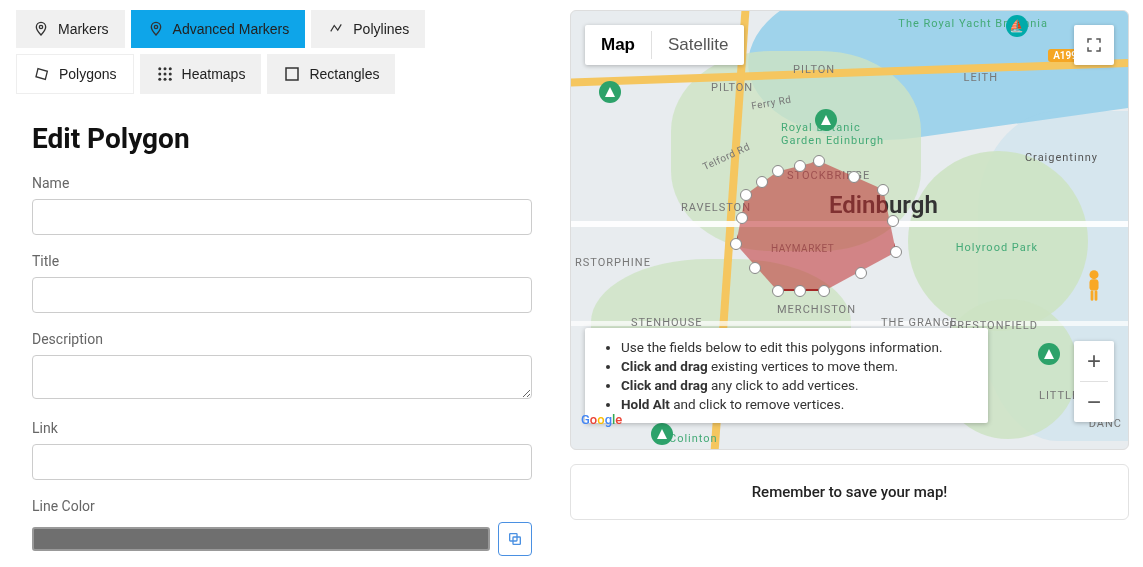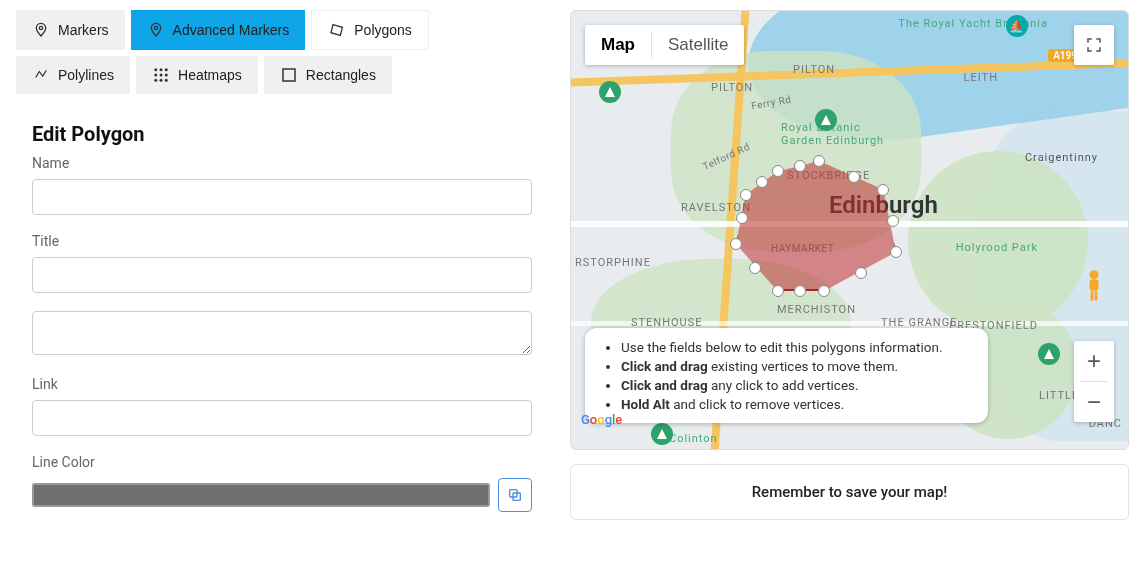--- a/index.html
+++ b/index.html
@@ -48,24 +48,24 @@
     display: inline-flex;
     width: 18px;
     height: 18px;
     align-items: center;
     justify-content: center;
   }
   .form-area {
     padding: 20px 16px 0 16px;
   }
   .form-title {
-    font-size: 20px;
+    font-size: 28px;
     font-weight: 700;
     color: #111;
-    margin: 8px 0 9px 0;
+    margin: 8px 0 20px 0;
   }
   .form-group {
     margin-bottom: 18px;
   }
   .form-label {
     display: block;
     color: #666;
     font-size: 14px;
     margin-bottom: 8px;
   }
@@ -212,21 +212,21 @@
     display:flex; flex-direction:column;
   }
   .zoom-ctrl button {
     width:40px; height:40px; border:none; background:none; font-size:24px;
     color:#555; cursor:pointer;
   }
   .zoom-ctrl .zsep { height:1px; background:#e0e0e0; margin:0 6px;}
 
   .tip-box {
     position:absolute; left:14px; bottom:26px; right:140px;
-    background:#fff; border-radius:12px; box-shadow:0 1px 5px rgba(0,0,0,.25);
+    background:#fff; border-radius:2px; box-shadow:0 1px 5px rgba(0,0,0,.25);
     padding:8px 14px 8px 4px; font-size:13.5px; color:#333;
   }
   .tip-box ul { margin:0; padding-left:32px; }
   .tip-box li { margin:3px 0; }
 
   .map-footer {
     position:absolute; left:0; right:0; bottom:0; height:20px;
     display:flex; justify-content:flex-end; align-items:center; gap:0;
     font-size:10px; color:#333; background:rgba(245,245,245,.7);
     padding:0 4px;
@@ -263,35 +263,35 @@
       </button>
       <button class="tab active">
         <span class="tab-icon">
           <svg width="16" height="18" viewBox="0 0 24 24" fill="none" stroke="#333" stroke-width="2">
               <path d="M12 21s-7-7.5-7-12a7 7 0 1 1 14 0c0 4.5-7 12-7 12z"></path>
               <circle cx="12" cy="9" r="2.5"></circle>
             </svg>
         </span>
         <span>Advanced Markers</span>
       </button>
+      <button class="tab">
+        <span class="tab-icon">
+          <svg width="18" height="14" viewBox="0 0 24 24" fill="none" stroke="#333" stroke-width="2">
+              <polyline points="3,16 9,6 15,14 21,4"></polyline>
+            </svg>
+        </span>
+        <span>Polylines</span>
+      </button>
       <button class="tab white">
         <span class="tab-icon">
           <svg width="18" height="16" viewBox="0 0 24 24" fill="none" stroke="#333" stroke-width="2">
               <polygon points="6,4 20,8 17,20 3,16"></polygon>
             </svg>
         </span>
         <span>Polygons</span>
-      </button>
-      <button class="tab">
-        <span class="tab-icon">
-          <svg width="18" height="14" viewBox="0 0 24 24" fill="none" stroke="#333" stroke-width="2">
-              <polyline points="3,16 9,6 15,14 21,4"></polyline>
-            </svg>
-        </span>
-        <span>Polylines</span>
       </button>
       <button class="tab">
         <span class="tab-icon">
           <svg width="18" height="18" viewBox="0 0 24 24" fill="#333">
               <circle cx="5" cy="5" r="2"></circle>
               <circle cx="12" cy="5" r="2"></circle>
               <circle cx="19" cy="5" r="2"></circle>
               <circle cx="5" cy="12" r="2"></circle>
               <circle cx="12" cy="12" r="2"></circle>
               <circle cx="19" cy="12" r="2"></circle>
@@ -319,20 +319,21 @@
         <label class="form-label">Name</label>
         <input class="form-input" value="" style="">
       </div>
 
       <div class="form-group">
         <label class="form-label">Title</label>
         <input class="form-input" value="" style="">
       </div>
 
       <div class="form-group">
+        <label class="form-label">Description</label>
         <textarea class="form-textarea" style=""></textarea>
       </div>
 
       <div class="form-group">
         <label class="form-label">Link</label>
         <input class="form-input" value="" style="">
       </div>
 
       <div class="form-group">
         <label class="form-label">Line Color</label>

